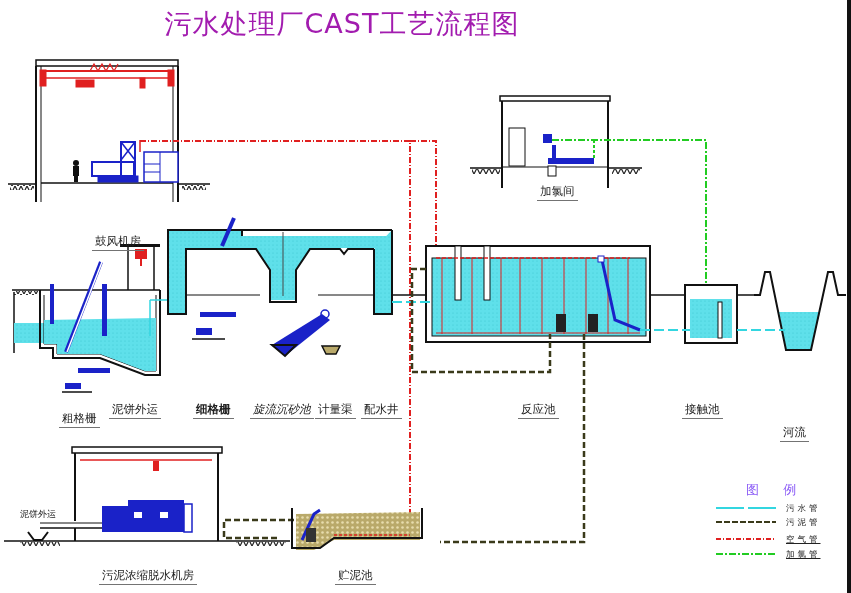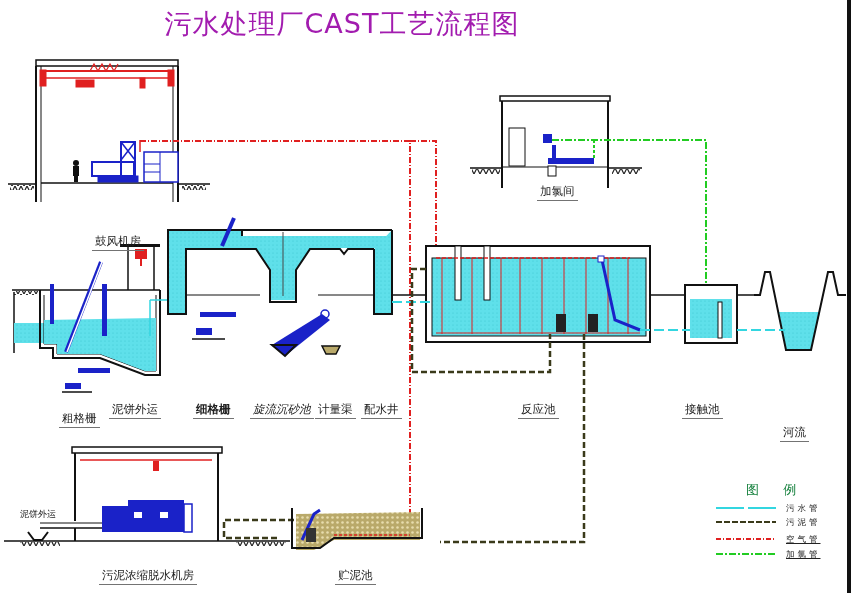--- a/index.html
+++ b/index.html
@@ -1,21 +1,21 @@
 <!DOCTYPE html>
 <html><head>
 <meta charset="utf-8">
 <style>
   html, body { margin:0; padding:0; background:#ffffff; }
   body { width:851px; height:593px; position:relative; overflow:hidden; font-family:"DejaVu Sans", sans-serif; }
   #diagram { position:absolute; left:0; top:0; }
   .title { position:absolute; left:0; width:684px; top:6px; text-align:center; font-size:27px; color:#a21caf; letter-spacing:1px; }
   .lbl { position:absolute; font-size:11.5px; color:#222; white-space:nowrap; text-align:center; border-bottom:1px solid #737373; padding:0 3px 1px 3px; }
   .small { position:absolute; font-size:9px; color:#222; white-space:nowrap; }
-  .legend-title { position:absolute; left:746px; top:481px; font-size:13px; color:#15803d; letter-spacing:10px; }
+  .legend-title { position:absolute; left:746px; top:481px; font-size:13px; color:#8b5cf6; letter-spacing:10px; }
   .legend-text { position:absolute; left:786px; font-size:8.5px; color:#222; letter-spacing:3px; }
   .rightbar { position:absolute; right:0; top:0; width:4px; height:593px; background:#111; }
 </style>
 </head>
 <body>
 
 <div class="title">污水处理厂CAST工艺流程图</div>
 
 <svg id="diagram" width="851" height="593" viewBox="0 0 851 593">
   <defs>

